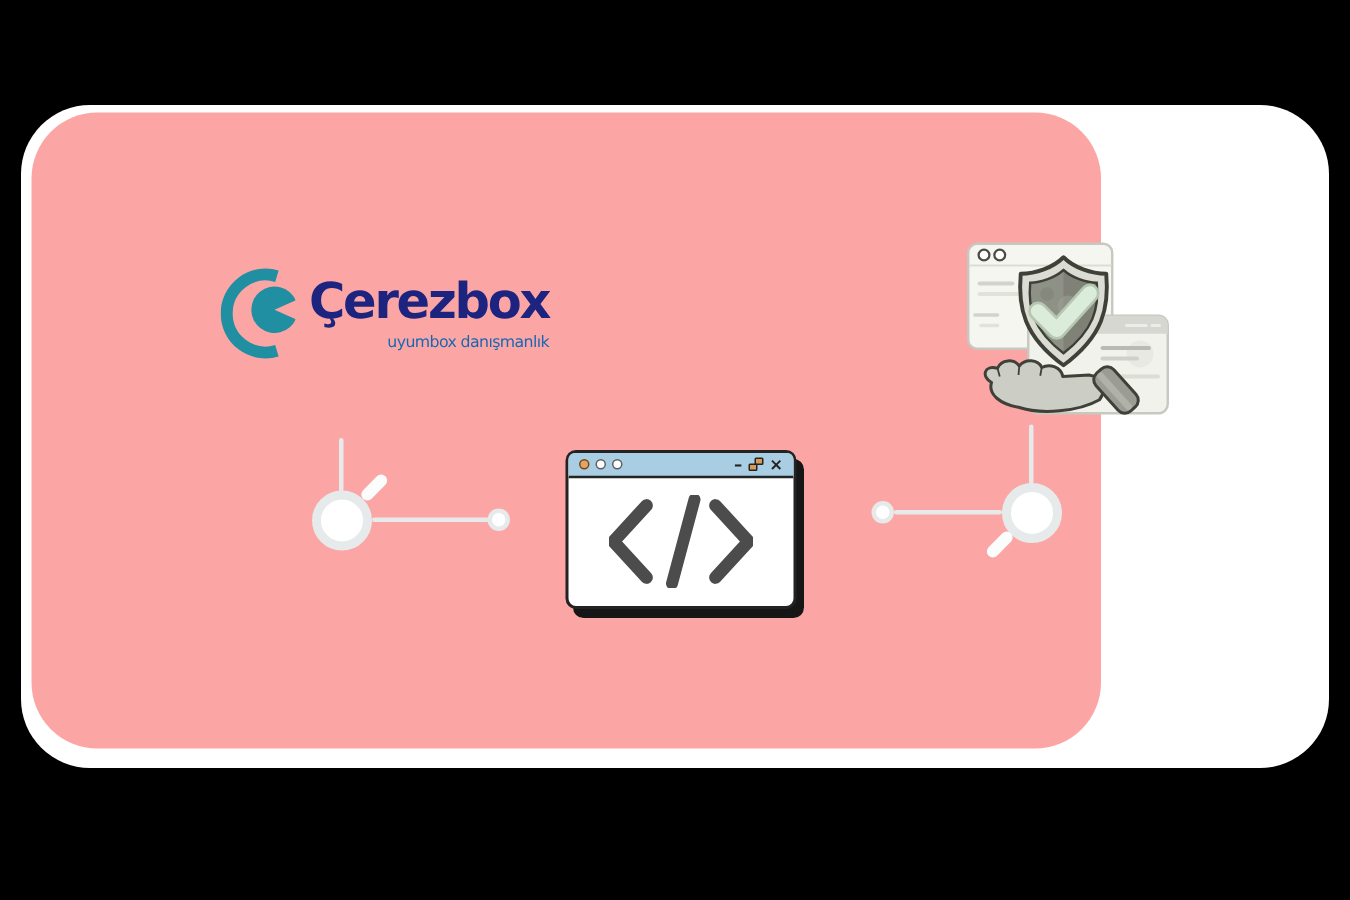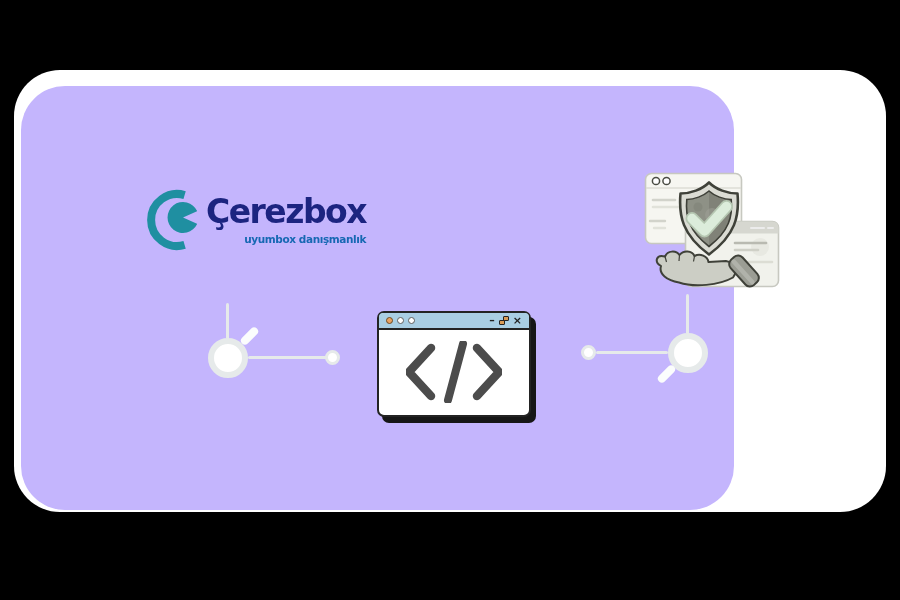--- a/index.html
+++ b/index.html
@@ -5,29 +5,29 @@
   html,body{margin:0;padding:0;}
   body{
     width:900px;height:600px;background:#000;position:relative;overflow:hidden;
     font-family:"DejaVu Sans","Liberation Sans",sans-serif;
   }
   .page{
     position:absolute;left:14px;top:70px;width:872px;height:442px;
     background:#fff;border-radius:46px;
   }
   .card{
-    position:absolute;left:7px;top:16px;width:713px;height:424px;
-    background:#c4b5fd;border-radius:44px;
+    position:absolute;left:7px;top:5px;width:713px;height:424px;
+    background:#fca5a5;border-radius:44px;
   }
 
   
   .logo{position:absolute;left:126px;top:103px;display:flex;gap:9px;align-items:flex-start;cursor:pointer;}
   .logo-text{display:flex;flex-direction:column;margin-top:6px;}
   .brand{font-size:33px;font-weight:800;letter-spacing:-1.5px;color:#1c2480;line-height:1.05;}
-  .tagline{font-size:10.5px;font-weight:700;letter-spacing:-0.4px;color:#1668b3;text-align:right;margin-top:3px;}
+  .tagline{font-size:10.5px;font-weight:400;letter-spacing:-0.4px;color:#1668b3;text-align:right;margin-top:3px;}
 
   
   .cline{position:absolute;background:#e6eaea;border-radius:2px;}
   .node{position:absolute;background:#fff;border:6px solid #e6eaea;border-radius:50%;}
   .node.big{width:28px;height:28px;}
   .node.small{width:9px;height:9px;border-width:3px;}
   .handle{position:absolute;width:21px;height:8px;background:#fbfdfd;border-radius:4px;transform:rotate(-45deg);}
 
   
   .code-window{

